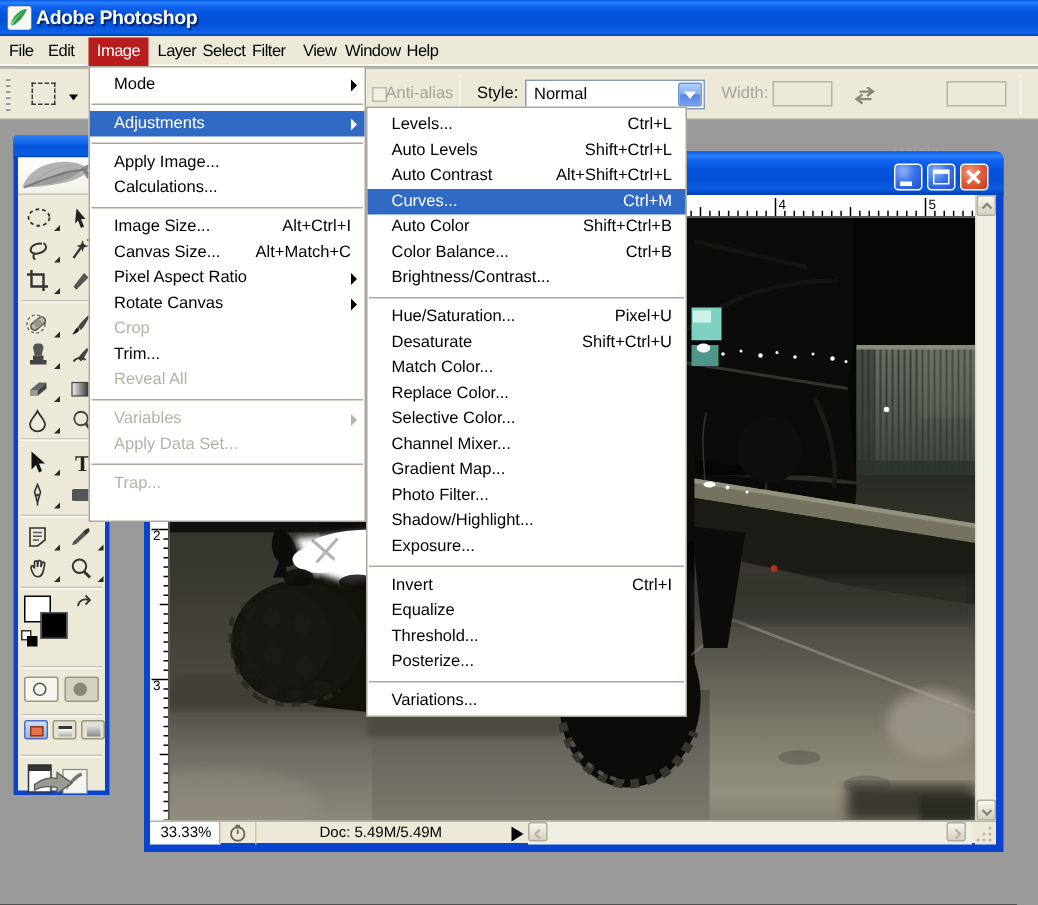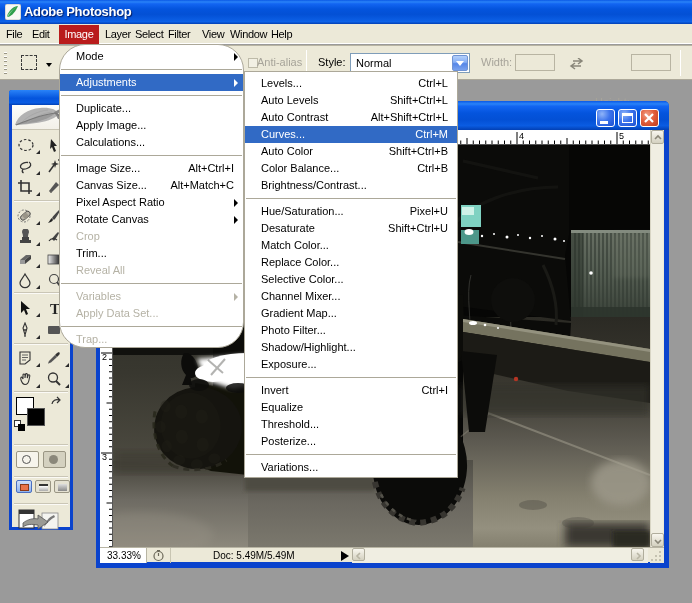--- a/index.html
+++ b/index.html
@@ -64,21 +64,21 @@
 #canvas { position:absolute; left:13px; top:15px; width:537px; height:402px; background:#060606; overflow:hidden; }
 
 #vscroll { position:absolute; left:550px; top:0; width:13px; height:417px; background:#f0eee2; border-left:1px solid #d8d5c4; }
 .sbtn { position:absolute; width:13px; height:14px; background:linear-gradient(180deg,#f8f6ee,#d4d1c0); border:1px solid #b0ad9c; border-radius:2px; }
 .sbtn svg { position:absolute; left:1px; top:2px; }
 #statusrow { position:absolute; left:0; top:417px; width:564px; height:15px; background:#ece9d8; font-size:10px; border-top:1px solid #b8b5a4; }
 #hscroll { position:absolute; left:252px; top:0; width:296px; height:15px; background:#f0eee2; }
 
 
 .menu { background:#fff; border:1px solid #aca899; font-size:11px; color:#000; }
-#imgmenu { left:59px; top:44px; width:185px; height:304px; padding-top:3px;border-radius:26px; }
+#imgmenu { left:59px; top:44px; width:185px; height:304px; padding-top:3px; }
 #submenu { left:244px; top:71px; width:214px; height:407px; padding-top:3px; }
 .mitem { position:relative; height:17px; line-height:17px; padding-left:16px; white-space:nowrap; }
 .mitem .sc { position:absolute; right:9px; top:0; }
 .mitem.hl { background:#316ac5; color:#fff; }
 .mitem.gr { color:#b5b2a5; }
 .msep { height:1px; background:#aca899; margin:4px 1px; }
 .sub:after { content:""; position:absolute; right:5px; top:5px; width:0; height:0;
   border-top:4px solid transparent; border-bottom:4px solid transparent; border-left:4px solid #000; }
 .sub.gr:after { border-left-color:#b5b2a5; }
 .sub.hl:after { border-left-color:#fff; }
@@ -706,21 +706,20 @@
       </div>
     </div>
   </div>
 </div>
 
 <div class="abs menu" id="imgmenu">
   <div class="mitem sub">Mode</div>
   <div class="msep"></div>
   <div class="mitem hl sub">Adjustments</div>
   <div class="msep"></div>
-  <div class="mitem">Duplicate...</div>
   <div class="mitem">Apply Image...</div>
   <div class="mitem">Calculations...</div>
   <div class="msep"></div>
   <div class="mitem">Image Size...<span class="sc">Alt+Ctrl+I</span></div>
   <div class="mitem">Canvas Size...<span class="sc">Alt+Match+C</span></div>
   <div class="mitem sub">Pixel Aspect Ratio</div>
   <div class="mitem sub">Rotate Canvas</div>
   <div class="mitem gr">Crop</div>
   <div class="mitem">Trim...</div>
   <div class="mitem gr">Reveal All</div>

